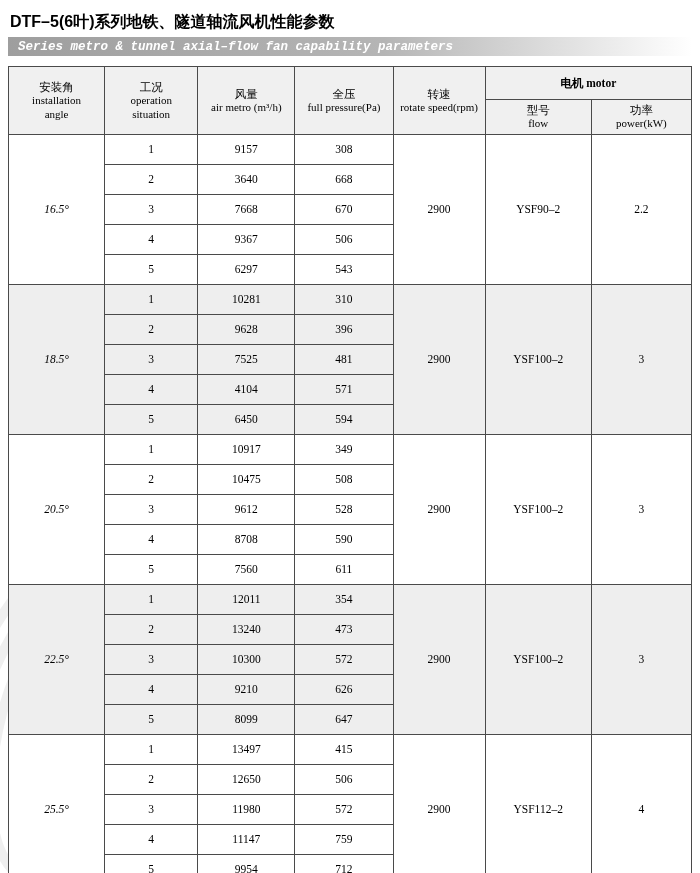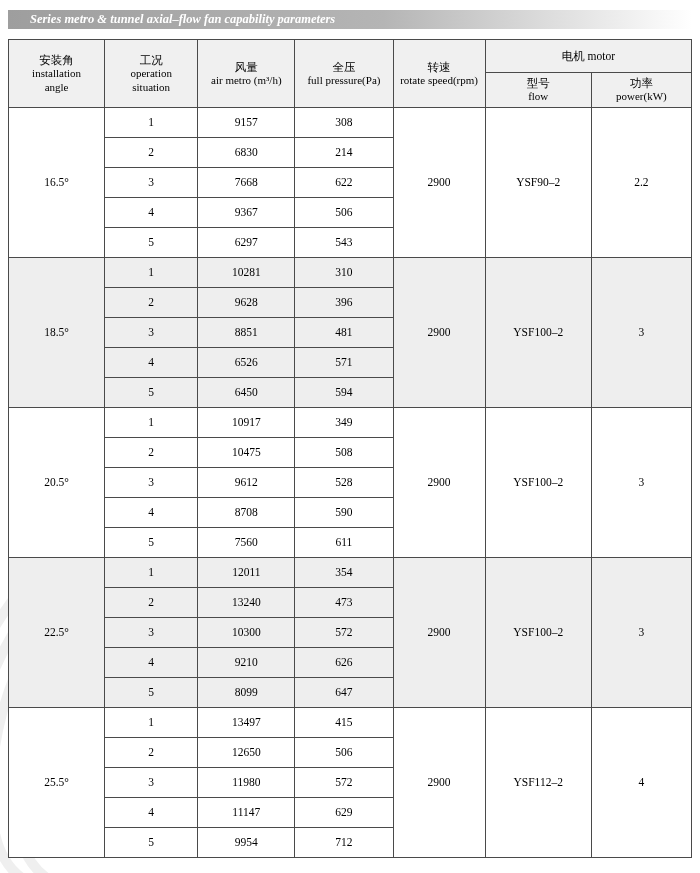--- a/index.html
+++ b/index.html
@@ -41,26 +41,26 @@
     white-space: nowrap;
   }
   .subtitle-bar {
     height: 19px;
     background: linear-gradient(to right, #9e9e9e 0%, #b5b5b5 55%, #ffffff 100%);
     display: flex;
     align-items: center;
     margin-bottom: 10px;
   }
   .subtitle-bar .sub-text {
-    font-family: Liberation Serif, serif;
+    font-family: Liberation Mono, monospace;
     font-style: italic;
     font-weight: bold;
     font-size: 12.5px;
     color: #ffffff;
-    padding-left: 22px;
+    padding-left: 10px;
     white-space: nowrap;
   }
   table.fan {
     border-collapse: collapse;
     width: 684px;
     table-layout: fixed;
     background: transparent;
   }
   table.fan th, table.fan td {
     border: 1px solid #4a4a4a;
@@ -77,23 +77,25 @@
   .hdr-cn {
     display: block;
     font-size: 11.5px;
   }
   .hdr-en {
     display: block;
     font-size: 11px;
   }
   .motor-group {
     height: 26px;
+    font-weight: bold;
   }
   .angle-cell {
     font-size: 12px;
+    font-style: italic;
   }
   tbody tr td {
     height: 23px;
   }
   .band-grey td {
     background: #eeeeee;
   }
   .band-white td {
     background: #ffffff;
   }
@@ -112,20 +114,21 @@
   <g fill="none" stroke="#e2e2e2" stroke-width="10">
     <path d="M235 5 C 150 60, 95 140, 85 250 C 80 310, 95 345, 120 360"></path>
     <path d="M205 5 C 125 65, 72 145, 62 250 C 57 312, 70 345, 95 360"></path>
     <path d="M175 5 C 100 70, 48 150, 38 252 C 33 314, 45 345, 70 360"></path>
     <path d="M145 10 C 75 75, 25 155, 15 255 C 10 316, 20 345, 45 360"></path>
   </g>
 </svg>
 
 <div class="page">
 
+  <div class="doc-title">DTF–5(6叶)系列地铁、隧道轴流风机性能参数</div>
 
   <div class="subtitle-bar">
     <span class="sub-text">Series metro &amp; tunnel axial–flow fan capability parameters</span>
   </div>
 
   <table class="fan">
     <colgroup>
       <col class="col-angle">
         <col class="col-situation">
         <col class="col-airflow">
@@ -176,27 +179,27 @@
           <td rowspan="5" class="angle-cell">16.5°</td>
           <td>1</td>
           <td>9157</td>
           <td>308</td>
           <td rowspan="5">2900</td>
           <td rowspan="5">YSF90–2</td>
           <td rowspan="5">2.2</td>
         </tr>
         <tr class="band-white">
           <td>2</td>
-          <td>6830</td>
-          <td>214</td>
+          <td>3640</td>
+          <td>668</td>
         </tr>
         <tr class="band-white">
           <td>3</td>
           <td>7668</td>
-          <td>622</td>
+          <td>670</td>
         </tr>
         <tr class="band-white">
           <td>4</td>
           <td>9367</td>
           <td>506</td>
         </tr>
         <tr class="band-white">
           <td>5</td>
           <td>6297</td>
           <td>543</td>
@@ -210,26 +213,26 @@
           <td rowspan="5">YSF100–2</td>
           <td rowspan="5">3</td>
         </tr>
         <tr class="band-grey">
           <td>2</td>
           <td>9628</td>
           <td>396</td>
         </tr>
         <tr class="band-grey">
           <td>3</td>
-          <td>8851</td>
+          <td>7525</td>
           <td>481</td>
         </tr>
         <tr class="band-grey">
           <td>4</td>
-          <td>6526</td>
+          <td>4104</td>
           <td>571</td>
         </tr>
         <tr class="band-grey">
           <td>5</td>
           <td>6450</td>
           <td>594</td>
         </tr>
         <tr class="band-white">
           <td rowspan="5" class="angle-cell">20.5°</td>
           <td>1</td>
@@ -303,21 +306,21 @@
           <td>506</td>
         </tr>
         <tr class="band-white">
           <td>3</td>
           <td>11980</td>
           <td>572</td>
         </tr>
         <tr class="band-white">
           <td>4</td>
           <td>11147</td>
-          <td>629</td>
+          <td>759</td>
         </tr>
         <tr class="band-white">
           <td>5</td>
           <td>9954</td>
           <td>712</td>
         </tr>
       </tbody>
   </table>
 
 </div>

